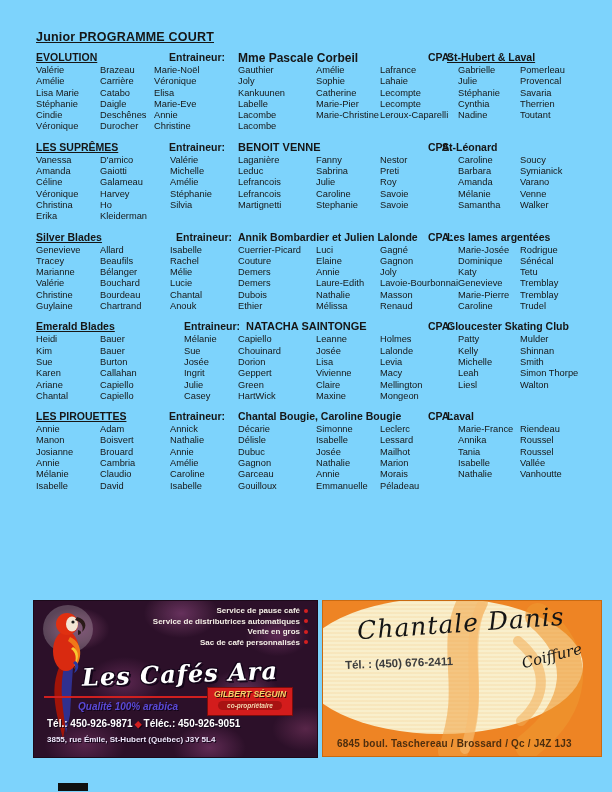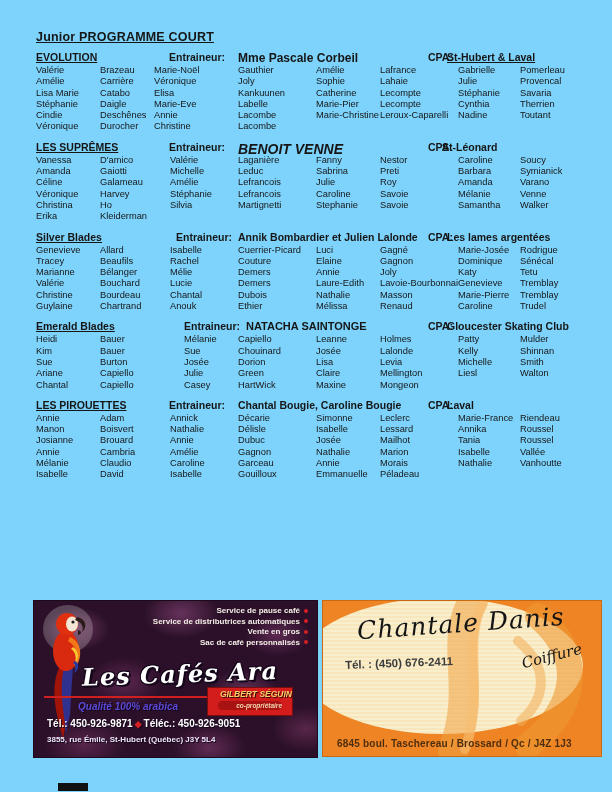--- a/index.html
+++ b/index.html
@@ -22,21 +22,21 @@
   .sec-name  { left:0;    font-weight:bold; font-size:10.5px; text-decoration:underline; }
   .sec-entr  { left:114px; font-weight:bold; font-size:10.5px;margin-left:19px; }
   .sec-coach { left:202px; font-weight:bold; font-size:10.5px; }
   .sec-cpa   { left:392px; font-weight:bold; font-size:10.5px; }
   .cpa-club  { position:static !important; margin-left:19px; }
   .cpa-club.u { text-decoration:underline; }
   .cpa-club.i { font-weight:bold; }
 
   
   .section-evolution .sec-coach { font-size:12px; }
-  .section-supremes  .sec-coach { font-size:14px;font-style:italic; }
+  .section-supremes  .sec-coach { font-size:11px; }
   .section-supremes  .cpa-club  { margin-left:14px; }
   .section-silver    .sec-entr  { left:121px; }
   .section-emerald   .sec-entr  { left:129px; }
   .section-emerald   .sec-coach { left:210px; font-size:11px; }
 
   .row { position:relative; height:11.3px; font-size:9.3px; }
   .row span { position:absolute; white-space:nowrap; top:0; }
   .c0{left:0} .c1{left:64px} .c2{left:134px} .c3{left:202px}
   .c4{left:280px} .c5{left:344px} .c6{left:422px} .c7{left:484px}
   .section-evolution .c2{left:118px}
@@ -70,21 +70,21 @@
     text-shadow:2px 2px 0 #14061a, -1px -1px 0 #14061a, 1px -1px 0 #14061a, -1px 1px 0 #14061a;
   }
   .cafes-line { position:absolute; left:10px; top:95px; width:196px; height:2px; background:#cf1f1f; }
   .cafes-tagline {
     position:absolute; left:44px; top:100px;
     font-style:italic; font-weight:bold; font-size:10px; color:#5a49d6;
     text-shadow:1px 1px 0 #120518;
   }
   .owner-box {
     position:absolute; left:173px; top:86px; width:84px; height:27px;
-    background:#d31c1c; border:1px solid #7a0d0d; text-align:right;
+    background:#d31c1c; border:1px solid #7a0d0d; text-align:center;
   }
   .owner-name {
     font-style:italic; font-weight:bold; font-size:8.5px; color:#f6d26a;
     line-height:13px; text-shadow:1px 1px 0 #3a0606; white-space:nowrap;
   }
   .owner-role {
     font-style:italic; font-weight:bold; font-size:6.5px; color:#f3d9b0;
     background:#a81212; border-radius:6px; margin:0 10px; line-height:9px;
   }
   .cafes-tel {
@@ -360,20 +360,30 @@
         </div>
         <div class="row">
           <span class="c0">Sue</span>
           <span class="c1">Burton</span>
           <span class="c2">Josée</span>
           <span class="c3">Dorion</span>
           <span class="c4">Lisa</span>
           <span class="c5">Levia</span>
           <span class="c6">Michelle</span>
           <span class="c7">Smith</span>
+        </div>
+        <div class="row">
+          <span class="c0">Karen</span>
+          <span class="c1">Callahan</span>
+          <span class="c2">Ingrit</span>
+          <span class="c3">Geppert</span>
+          <span class="c4">Vivienne</span>
+          <span class="c5">Macy</span>
+          <span class="c6">Leah</span>
+          <span class="c7">Simon Thorpe</span>
         </div>
         <div class="row">
           <span class="c0">Ariane</span>
           <span class="c1">Capiello</span>
           <span class="c2">Julie</span>
           <span class="c3">Green</span>
           <span class="c4">Claire</span>
           <span class="c5">Mellington</span>
           <span class="c6">Liesl</span>
           <span class="c7">Walton</span>

